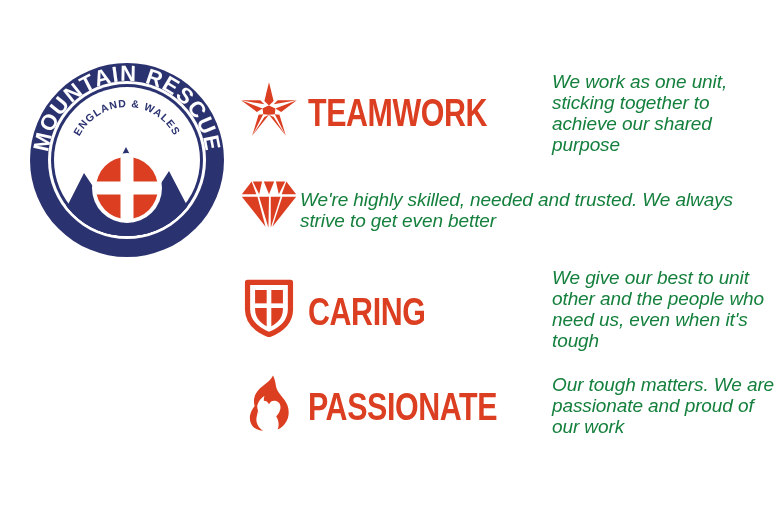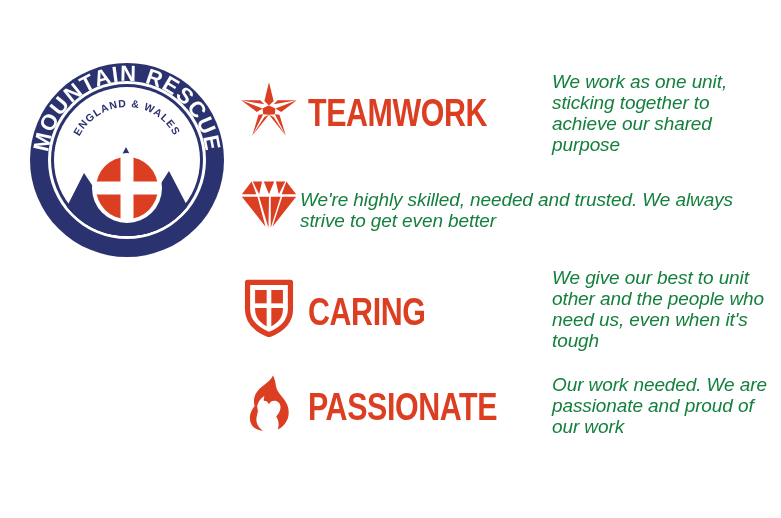--- a/index.html
+++ b/index.html
@@ -240,17 +240,17 @@
                    C 20,50 25,46 31,46
                    C 35,46 38,48 40,52
                    C 42,48 45,46 49,46
                    C 55,46 60,50 60,57
                    C 60,66 54,74 40,84 Z" fill="#ffffff"></path>
         </svg>
       </div>
       <div class="title-col">
         <div class="value-title">PASSIONATE</div>
       </div>
-      <div class="value-desc">Our work needed. We are passionate and proud of our work</div>
+      <div class="value-desc">Our tough matters. We are passionate and proud of our work</div>
     </div>
 
   </div>
 </div>
 
 </body></html>

